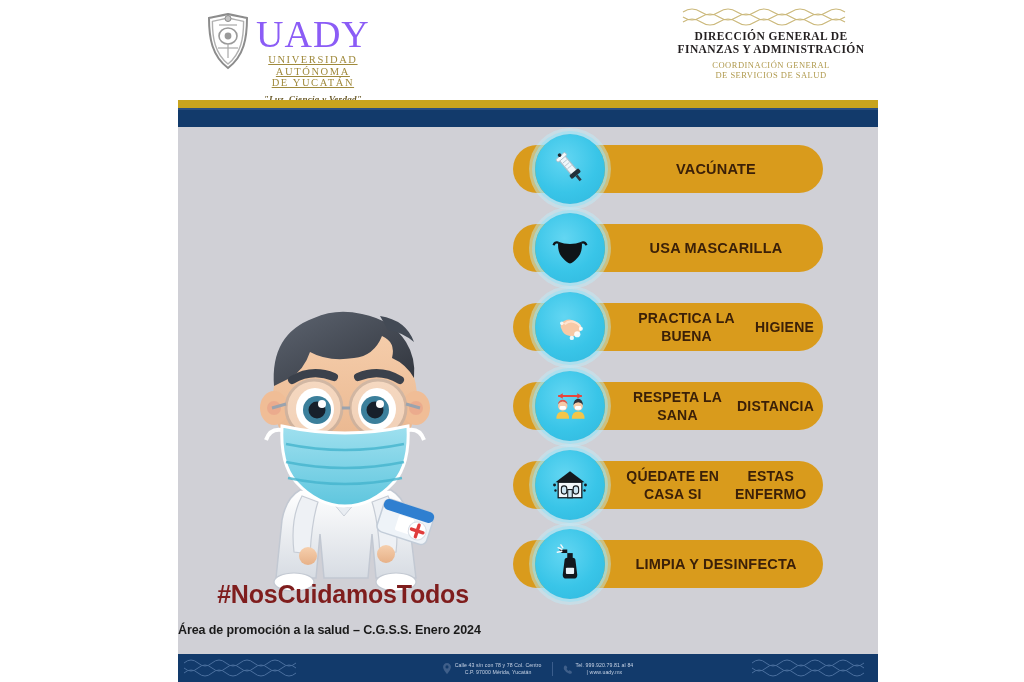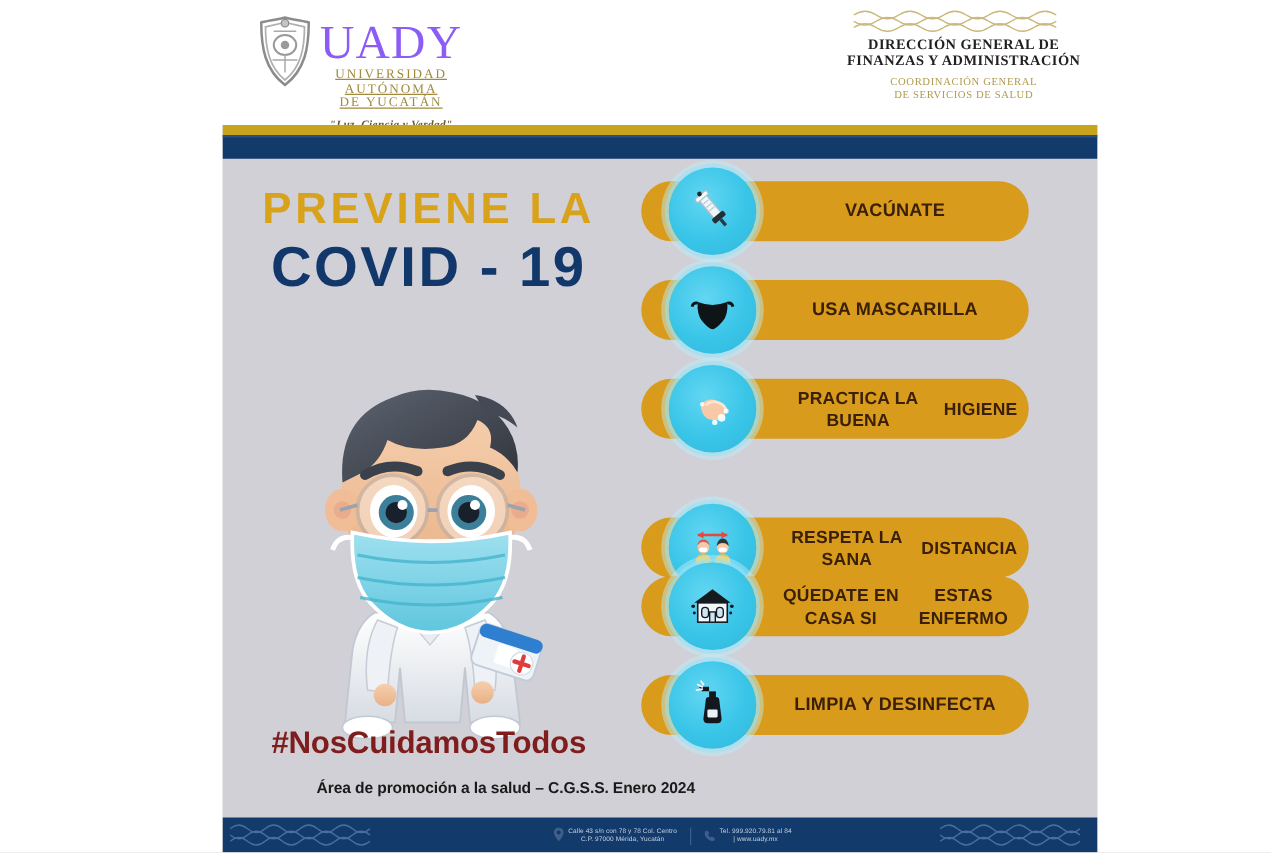--- a/index.html
+++ b/index.html
@@ -60,24 +60,23 @@
   }
 
   .doctor{position:absolute;left:52px;top:130px;width:230px;height:340px;}
 
   .hashtag{
     position:absolute;left:0;top:452px;width:330px;text-align:center;
     font-size:25px;font-weight:bold;color:#7f1d1d;letter-spacing:-.2px;
     font-family:"Liberation Sans", sans-serif;
   }
   .credit{
-    position:absolute;left:0;top:495px;width:330px;text-align:right;
+    position:absolute;left:0;top:495px;width:330px;text-align:left;
     font-size:12.5px;font-weight:bold;color:#1a1a1a;letter-spacing:-.1px;
     font-family:"Liberation Sans", sans-serif;
-    padding-left:48px;
   }
 
   
   .tips{position:absolute;left:335px;top:45px;width:355px;height:500px;}
   .tip{position:absolute;left:0;width:310px;height:48px;}
   .pill{
     position:absolute;left:0;top:0;width:310px;height:48px;
     background:#d99b1c;border-radius:24px;
   }
   .tip-label{
@@ -159,24 +158,20 @@
       </div>
     </div>
   </div>
 
   <div class="poster">
     <div class="bar-gold"></div>
     <div class="bar-navy"></div>
     <div class="bar-navy-hl"></div>
 
     <div class="left-col">
-      <div class="title-block">
-        <div class="t-previene">PREVIENE LA</div>
-        <div class="t-covid">COVID - 19</div>
-      </div>
 
       <span class="doctor">
         <svg viewBox="0 0 230 340" width="230" height="340">
           <defs>
             <linearGradient id="coat" x1="0" y1="0" x2="0" y2="1">
               <stop offset="0" stop-color="#ffffff"></stop>
                 <stop offset="1" stop-color="#d7dce3"></stop>
             </linearGradient>
             <linearGradient id="skin" x1="0" y1="0" x2="0" y2="1">
               <stop offset="0" stop-color="#f6cfad"></stop>
@@ -299,21 +294,21 @@
             <circle cx="13" cy="18" r="2" fill="#ffffff" opacity=".8"></circle>
           </svg>
         </span>
         <span class="tip-label two">
           <span>PRACTICA LA BUENA</span>
             <br>
           <span>HIGIENE</span>
         </span>
       </div>
 
-      <div class="tip" style="top:237px;margin-top:32px;">
+      <div class="tip" style="top:237px;">
         <div class="pill"></div>
         <span class="badge">
           <svg viewBox="0 0 44 44" width="40" height="40">
             <path d="M9 11 h26" stroke="#e8453c" stroke-width="2.2"></path>
             <path d="M9 11 l5 -3 v6 z" fill="#e8453c"></path>
             <path d="M35 11 l-5 -3 v6 z" fill="#e8453c"></path>
 
             <circle cx="14" cy="22" r="5.2" fill="#f7c9a6"></circle>
             <path d="M8.6 20 q5.4 -6 10.8 0 q-1 -5 -5.4 -5 q-4.4 0 -5.4 5 z" fill="#e0574a"></path>
             <path d="M7 36 q0 -8 7 -8 q7 0 7 8 z" fill="#f3c64a"></path>

